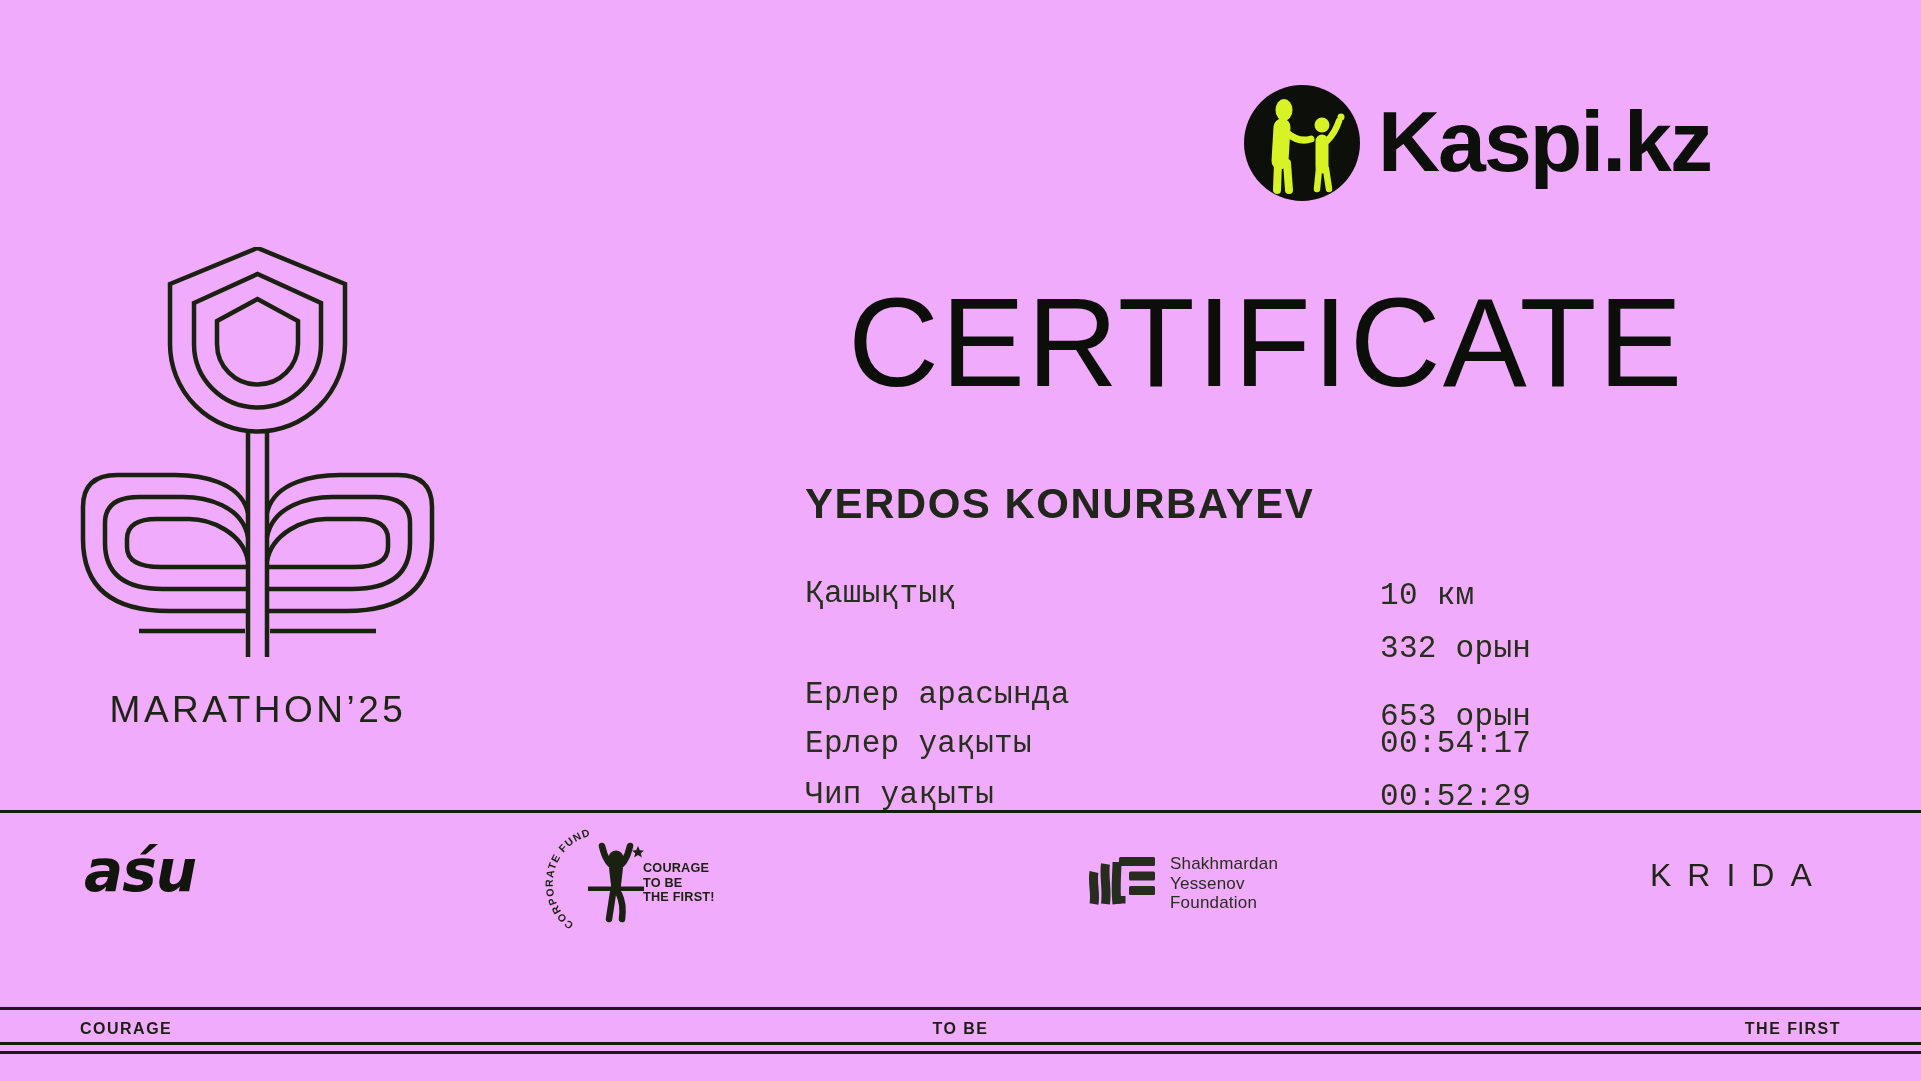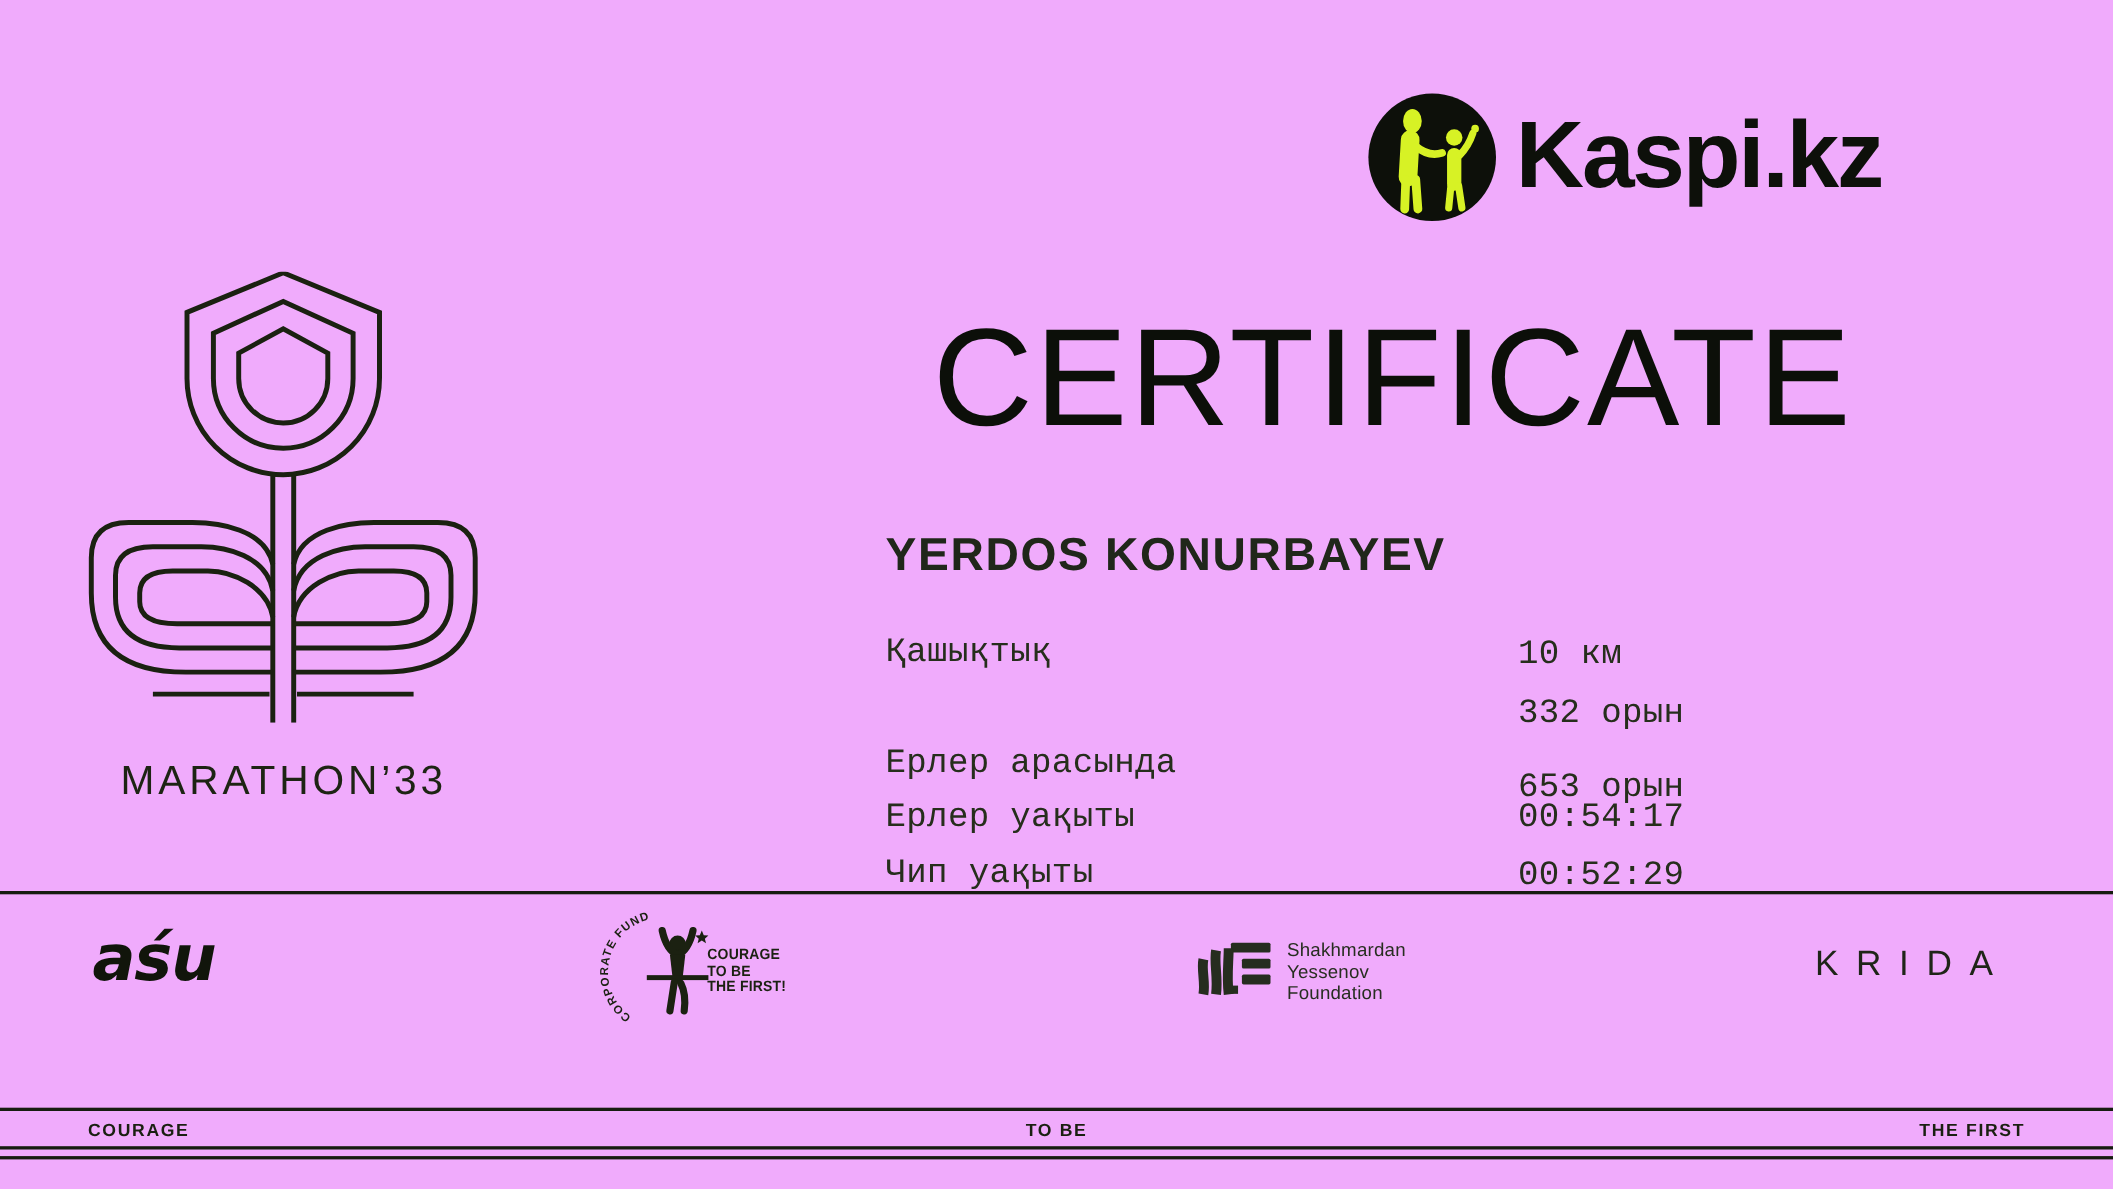--- a/index.html
+++ b/index.html
@@ -145,21 +145,21 @@
         <path d="M171,266 C164,234 122,228 98,228 L40,228 Q6,228 6,260 L6,292 Q6,364 92,364 L171,364"></path>
         <path d="M171,290 C165,258 128,250 106,250 L62,250 Q28,250 28,276 L28,296 Q28,342 86,342 L171,342"></path>
         <path d="M171,314 C166,286 134,272 112,272 L80,272 Q50,272 50,292 L50,300 Q50,320 84,320 L171,320"></path>
         <path d="M62,384 L168,384"></path>
       </g>
       <use href="#leaf-l" transform="translate(361 0) scale(-1 1)"></use>
     </g>
   </svg>
 
   <div class="event-title">
-    <div>MARATHON’33</div>
+    <div>MARATHON’25</div>
   </div>
 
   <div class="hline line-sponsors"></div>
 
   <div class="asu">aśu</div>
 
   <svg class="cf-svg" viewBox="0 0 112 110">
     <defs>
       <path id="cf-arc" d="M12,94 A46,46 0 0 1 68,13" fill="none"></path>
     </defs>

